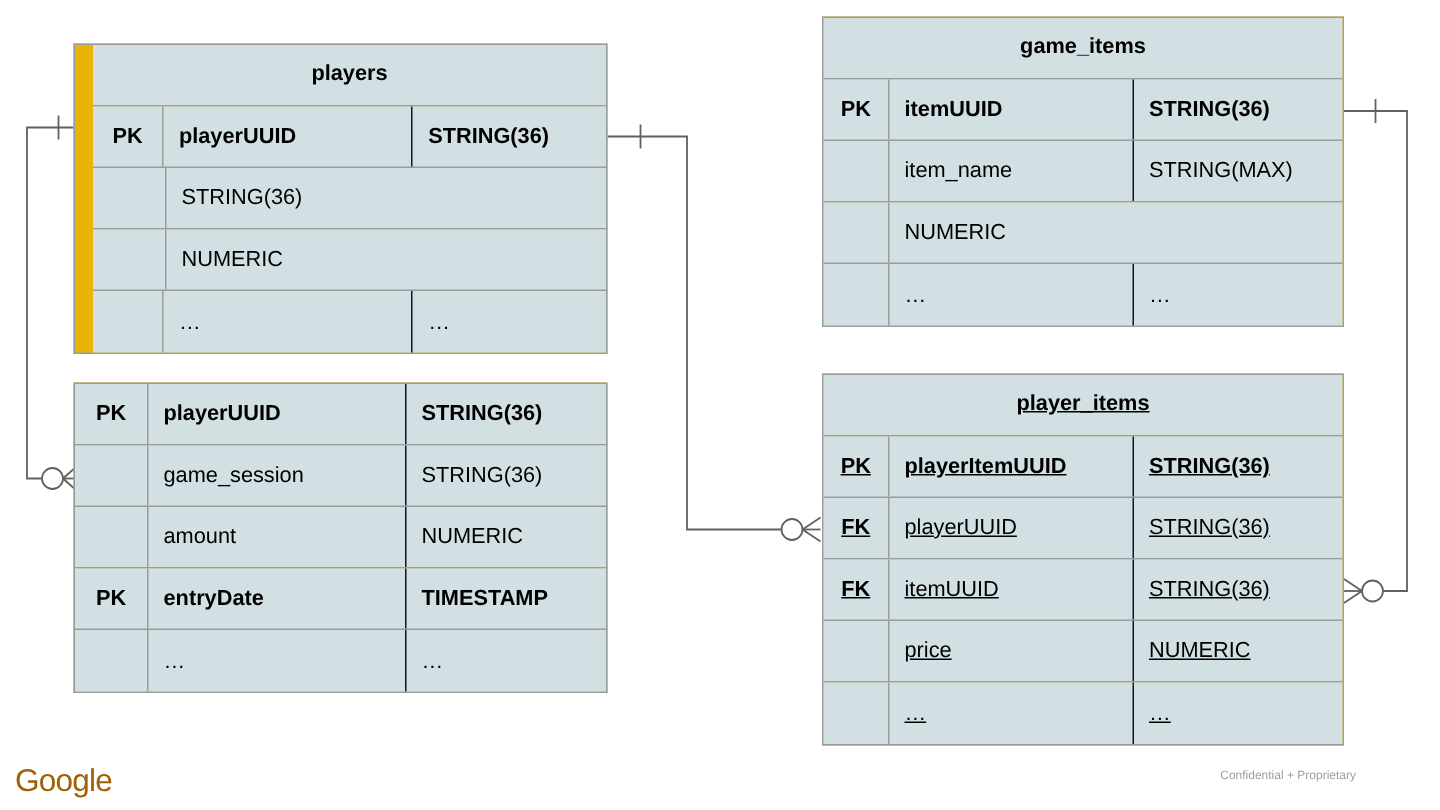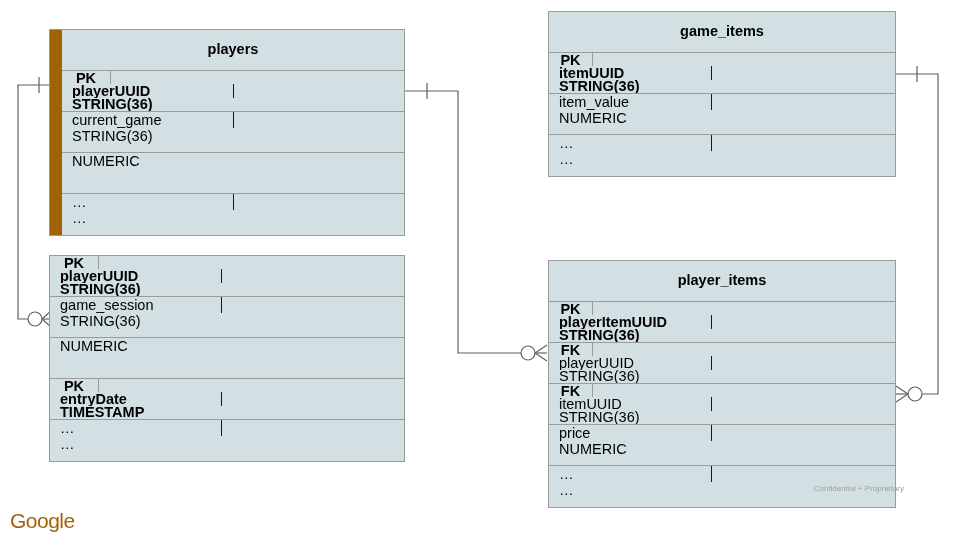--- a/index.html
+++ b/index.html
@@ -34,42 +34,41 @@
     z-index: 1;
     pointer-events: none;
   }
 
   
   .entity {
     position: absolute;
     z-index: 2;
     box-sizing: border-box;
     border: 1px solid #9b9b9b;
-    background: #a16207;
+    background: #eab308;
     border-collapse: collapse;
   }
   .entity-title {
     box-sizing: border-box;
     height: 41px;
     line-height: 39px;
     text-align: center;
     font-weight: bold;
     font-size: 14.5px;
     border-bottom: 1px solid #9b9b9b;
     background: #d3e0e3;
     white-space: nowrap;
     overflow: hidden;
   }
   .row {
     display: flex;
     box-sizing: border-box;
     height: 41px;
     border-bottom: 1px solid #9b9b9b;
     background: #d3e0e3;
-    flex-direction: column;
   }
   .row:last-child {
     border-bottom: none;
   }
   .cell {
     box-sizing: border-box;
     display: flex;
     align-items: center;
     font-size: 14.5px;
     white-space: nowrap;
@@ -100,37 +99,37 @@
 
   
   .entity.right { left: 548px; width: 348px; }
   .entity.right .cell-key  { width: 44px; }
   .entity.right .cell-name { width: 163px; }
   .entity.right .cell-type { width: 139px; }
 
   #entity-players              { top: 29px; padding-left: 12px;  }
   #entity-player-ledger-entries{ top: 255px; }
   #entity-game-items           { top: 11px;  }
-  #entity-player-items         { top: 260px; }
+  #entity-player-items         { top: 249px; text-decoration: underline; }
 
   
   .footer-logo {
     position: absolute;
     left: 10px;
     top: 509px;
     z-index: 3;
     font-size: 21px;
     letter-spacing: -0.5px;
     color: #a16207;
     font-family: Liberation Sans, sans-serif;
   }
   .footer-note {
     position: absolute;
     right: 56px;
-    top: 484px;
+    top: 512px;
     z-index: 3;
     font-size: 8px;
     color: #9e9e9e;
     white-space: nowrap;
   }
 </style>
 </head>
 <body>
 
 <div id="canvas">
@@ -179,21 +178,20 @@
   <div class="entity left" id="entity-players">
     <div class="entity-title">players</div>
 
     <div class="row pk">
       <div class="cell cell-key">PK</div>
       <div class="cell cell-name">playerUUID</div>
       <div class="cell cell-type">STRING(36)</div>
     </div>
     <div class="row">
       <div class="cell cell-key"></div>
-      <div class="cell cell-name">current_game</div>
       <div class="cell cell-type">STRING(36)</div>
     </div>
     <div class="row">
       <div class="cell cell-key"></div>
       <div class="cell cell-type">NUMERIC</div>
     </div>
     <div class="row">
       <div class="cell cell-key"></div>
       <div class="cell cell-name">…</div>
       <div class="cell cell-type">…</div>
@@ -207,20 +205,21 @@
       <div class="cell cell-name">playerUUID</div>
       <div class="cell cell-type">STRING(36)</div>
     </div>
     <div class="row">
       <div class="cell cell-key"></div>
       <div class="cell cell-name">game_session</div>
       <div class="cell cell-type">STRING(36)</div>
     </div>
     <div class="row">
       <div class="cell cell-key"></div>
+      <div class="cell cell-name">amount</div>
       <div class="cell cell-type">NUMERIC</div>
     </div>
     <div class="row pk">
       <div class="cell cell-key">PK</div>
       <div class="cell cell-name">entryDate</div>
       <div class="cell cell-type">TIMESTAMP</div>
     </div>
     <div class="row">
       <div class="cell cell-key"></div>
       <div class="cell cell-name">…</div>
@@ -231,21 +230,25 @@
   <div class="entity right" id="entity-game-items">
     <div class="entity-title">game_items</div>
 
     <div class="row pk">
       <div class="cell cell-key">PK</div>
       <div class="cell cell-name">itemUUID</div>
       <div class="cell cell-type">STRING(36)</div>
     </div>
     <div class="row">
       <div class="cell cell-key"></div>
-      <div class="cell cell-name">item_value</div>
+      <div class="cell cell-name">item_name</div>
+      <div class="cell cell-type">STRING(MAX)</div>
+    </div>
+    <div class="row">
+      <div class="cell cell-key"></div>
       <div class="cell cell-type">NUMERIC</div>
     </div>
     <div class="row">
       <div class="cell cell-key"></div>
       <div class="cell cell-name">…</div>
       <div class="cell cell-type">…</div>
     </div>
   </div>
 
   <div class="entity right" id="entity-player-items">

